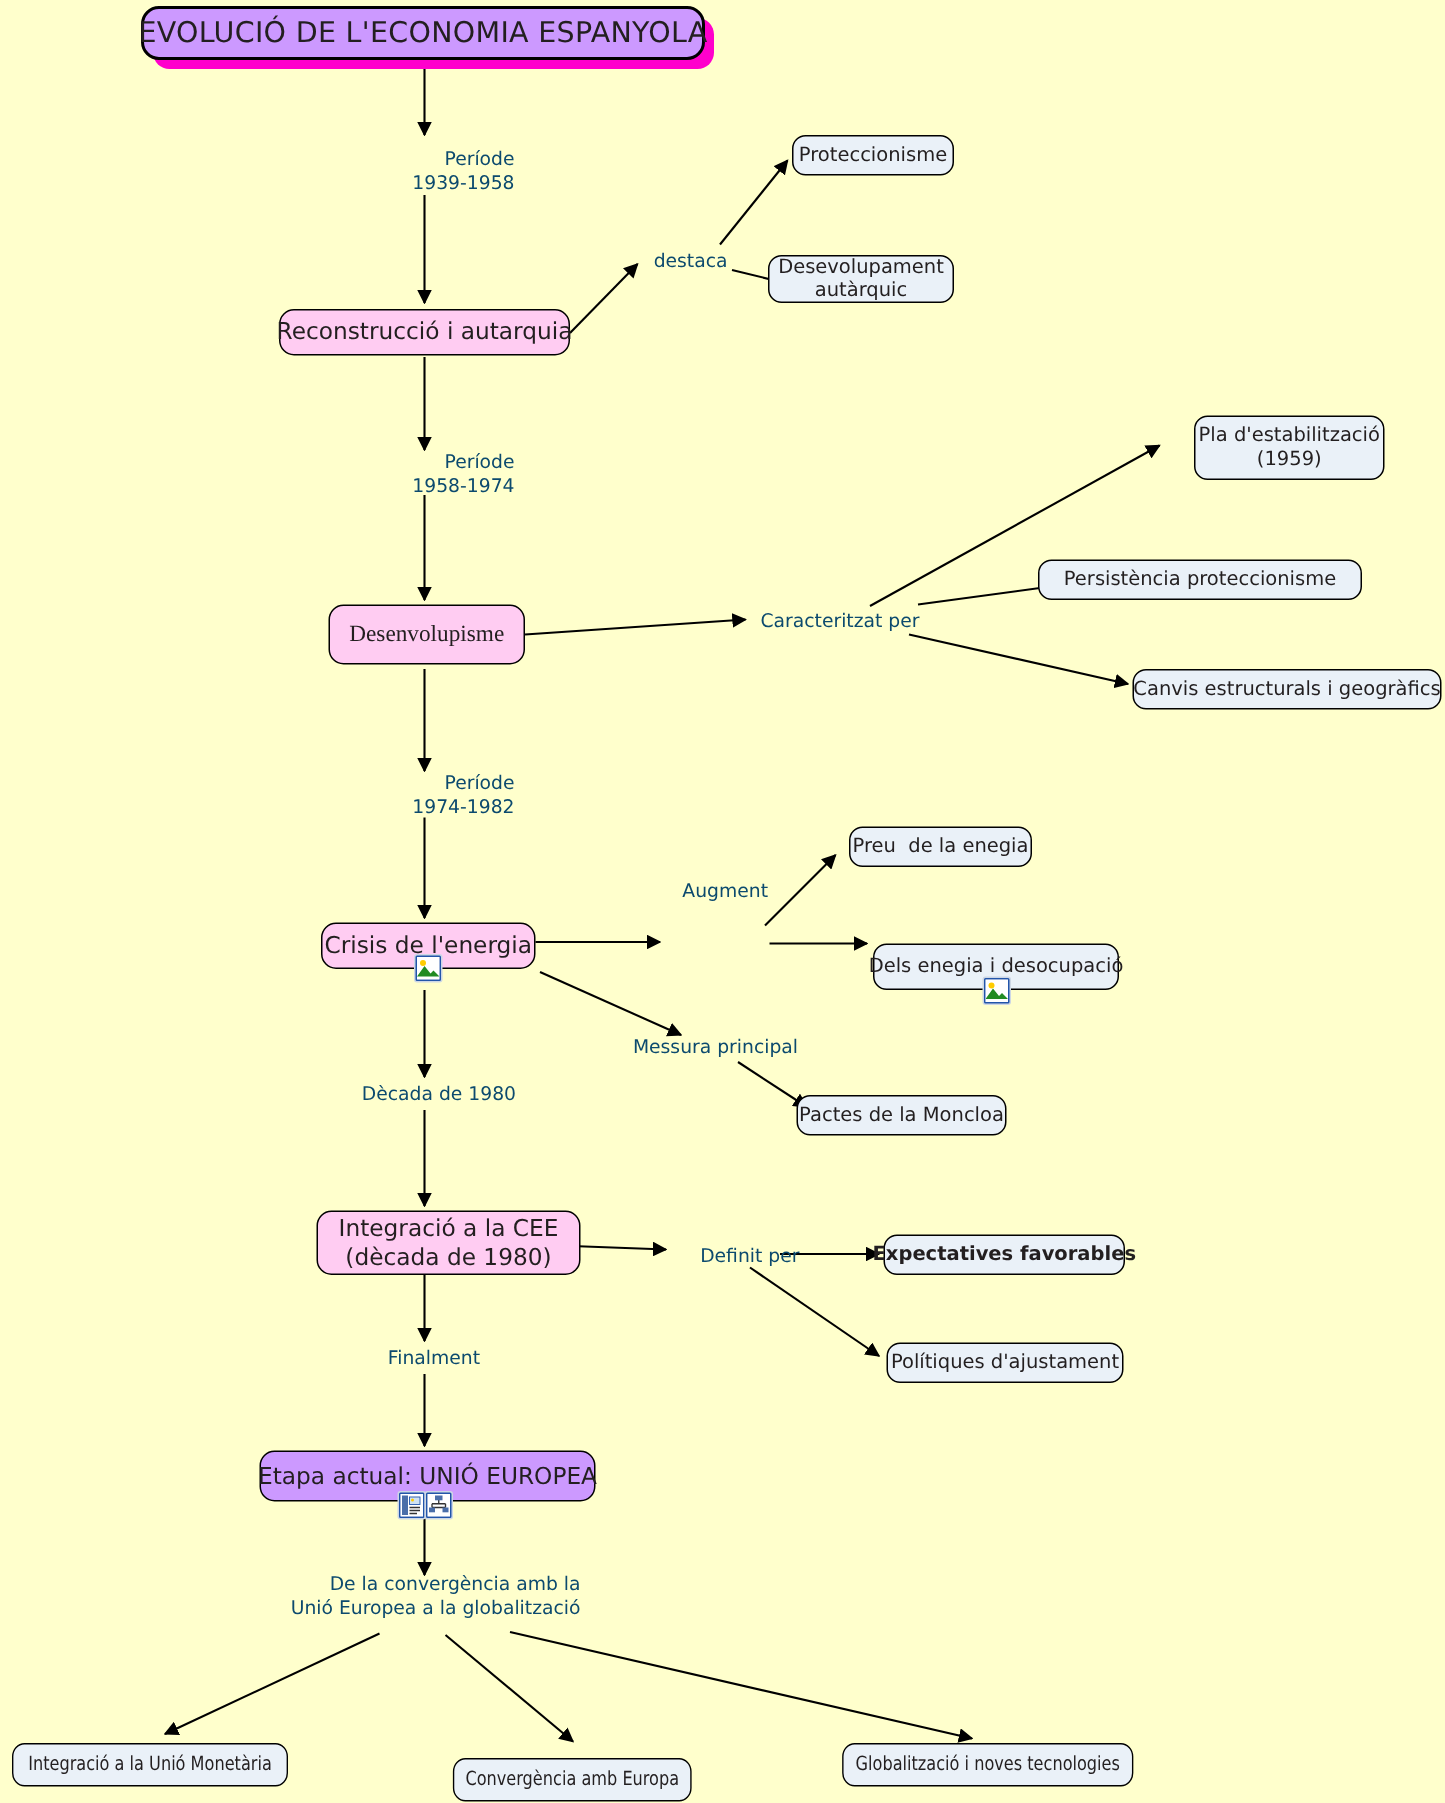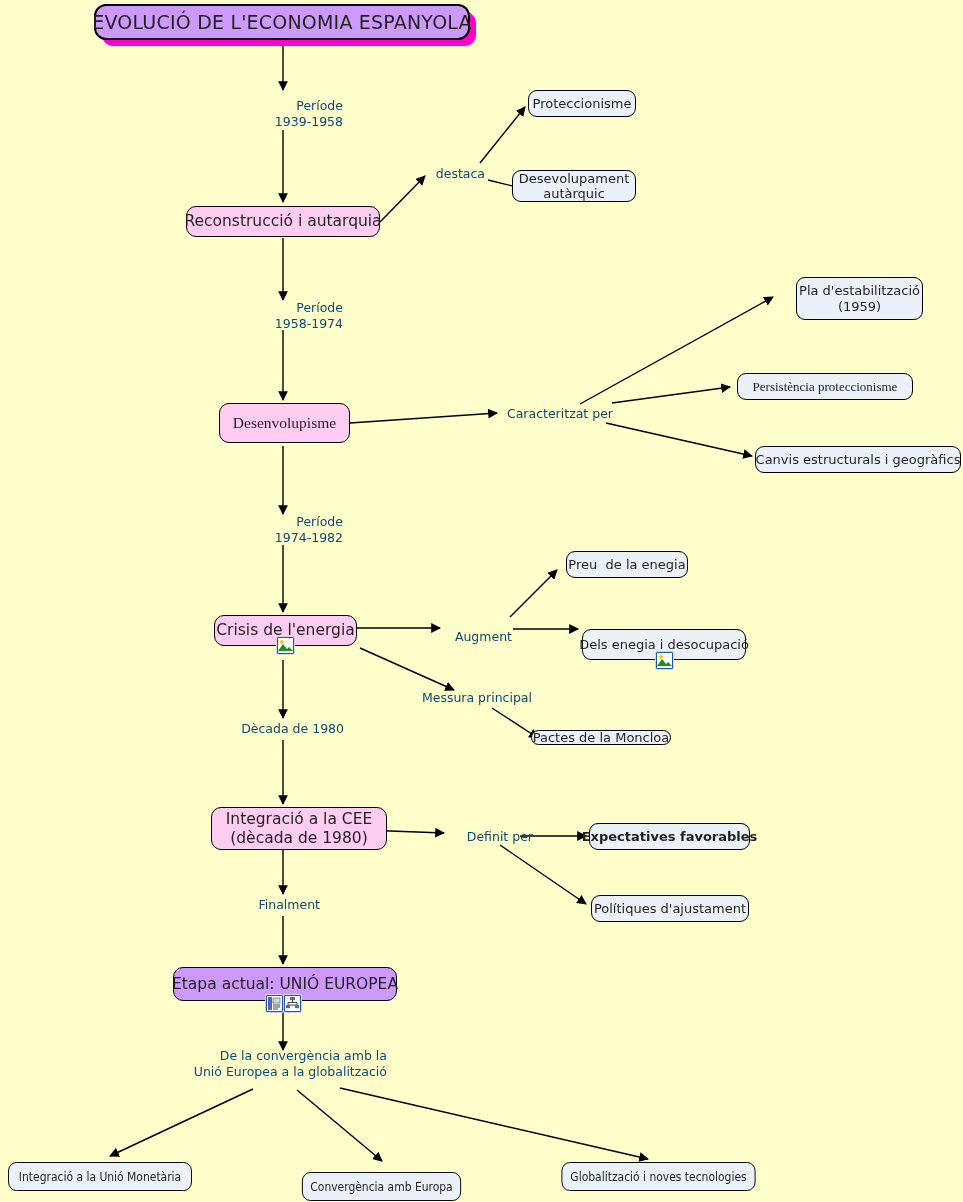--- a/index.html
+++ b/index.html
@@ -171,21 +171,21 @@
   <div class="node sub" style="left:528px; top:90px; width:108px; height:27px;">Proteccionisme</div>
 
   <div class="node sub" style="left:512px; top:170px; width:124px; height:32px;">Desevolupament
 autàrquic</div>
 
   <div class="node main" style="left:219px; top:403px; width:131px; height:40px;font-family:Liberation Serif, serif;">Desenvolupisme</div>
 
   <div class="node sub" style="left:778px; top:277px; width:127px; height:43px;margin-left:18px;">Pla d'estabilització
 (1959)</div>
 
-  <div class="node sub" style="left:737px; top:373px; width:176px; height:27px;font-family:Liberation Serif, serif;">Persistència proteccionisme</div>
+  <div class="node sub" style="left:692px; top:373px; width:216px; height:27px;">Persistència proteccionisme</div>
 
   <div class="node sub" style="left:755px; top:446px; width:206px; height:27px;">Canvis estructurals i geogràfics</div>
 
   <div class="node main" style="left:214px; top:615px; width:143px; height:31px;">Crisis de l'energia</div>
 
   <div class="icon-tray" style="left:277px; top:637px;">
     <span class="mini-icon">
       <svg width="15" height="15" viewBox="0 0 15 15">
         <rect x="0" y="0" width="15" height="15" fill="#ffffff"></rect>
         <circle cx="4" cy="4" r="2" fill="#ffcc00"></circle>
@@ -201,21 +201,21 @@
   <div class="icon-tray" style="left:656px; top:652px;">
     <span class="mini-icon">
       <svg width="15" height="15" viewBox="0 0 15 15">
         <rect x="0" y="0" width="15" height="15" fill="#ffffff"></rect>
         <circle cx="4" cy="4" r="2" fill="#ffcc00"></circle>
         <path d="M0 13 L5 6 L9 11 L11 9 L15 13 Z" fill="#228b22"></path>
       </svg>
     </span>
   </div>
 
-  <div class="node sub" style="left:531px; top:730px; width:140px; height:15px;">Pactes de la Moncloa</div>
+  <div class="node sub" style="left:531px; top:730px; width:140px; height:27px;">Pactes de la Moncloa</div>
 
   <div class="node main" style="left:211px; top:807px; width:176px; height:43px;">Integració a la CEE
 (dècada de 1980)</div>
 
   <div class="node sub" style="left:589px; top:823px; width:161px; height:27px;font-weight:bold;">Expectatives favorables</div>
 
   <div class="node sub" style="left:591px; top:895px; width:158px; height:27px;">Polítiques d'ajustament</div>
 
   <div class="node purple" style="left:173px; top:967px; width:224px; height:34px;">Etapa actual: UNIÓ EUROPEA</div>
 
@@ -262,21 +262,21 @@
   <div class="link-label" style="left:425px; top:166px; width:60px;">destaca</div>
 
   <div class="link-label" style="left:223px; top:300px; width:120px;">Període
 1958-1974</div>
 
   <div class="link-label" style="left:503px; top:406px; width:110px;">Caracteritzat per</div>
 
   <div class="link-label" style="left:223px; top:514px; width:120px;">Període
 1974-1982</div>
 
-  <div class="link-label" style="left:448px; top:629px; width:64px;">Augment</div>
+  <div class="link-label" style="left:448px; top:586px; width:64px;">Augment</div>
 
   <div class="link-label" style="left:418px; top:690px; width:114px;">Messura principal</div>
 
   <div class="link-label" style="left:226px; top:721px; width:118px;">Dècada de 1980</div>
 
   <div class="link-label" style="left:453px; top:829px; width:80px;">Definit per</div>
 
   <div class="link-label" style="left:246px; top:897px; width:74px;">Finalment</div>
 
   <div class="link-label" style="left:183px; top:1048px; width:204px;">De la convergència amb la

